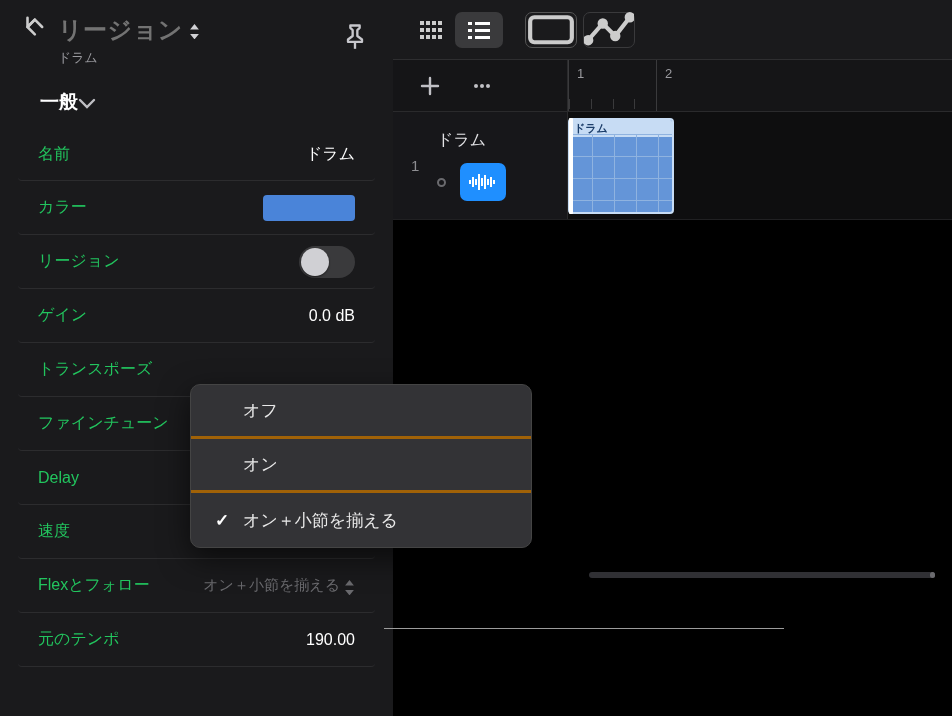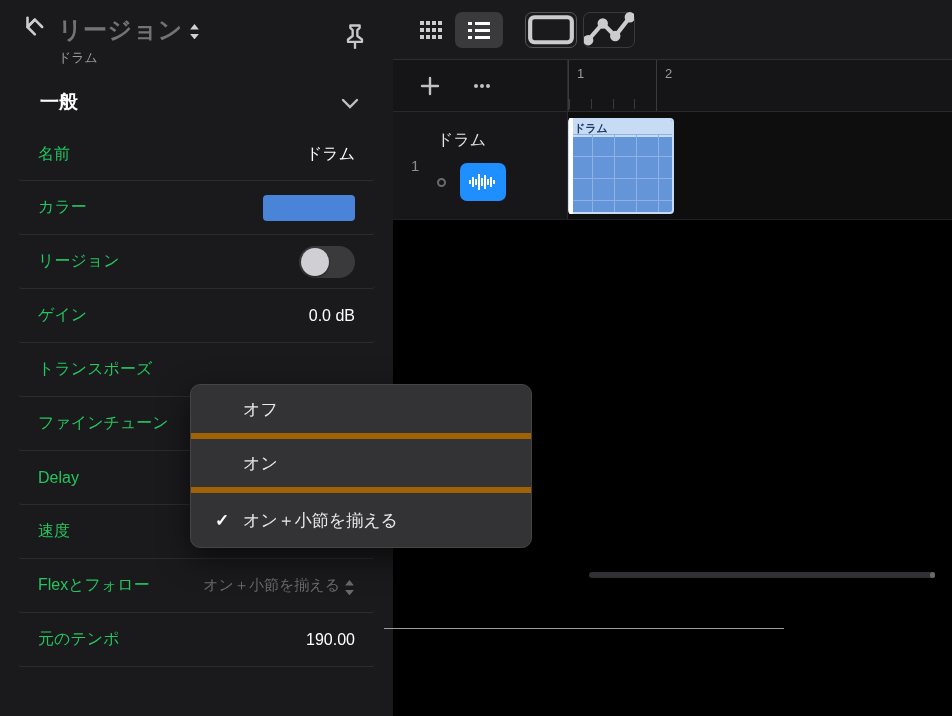--- a/index.html
+++ b/index.html
@@ -40,21 +40,21 @@
   .insp-title { font-size: 24px; font-weight: 700; color: #737373; letter-spacing: .5px; }
   .insp-sub { color: #9a9a9f; font-size: 13px; margin-top: 3px; }
   .updown-icon { width: 11px; height: 14px; color: #d0d0d4; margin-top:2px; }
   .pin-btn {
     position: absolute; right: 24px; top: 22px;
     width: 28px; height: 28px;
     color: #c7c7cc;
   }
 
   .section-title-row {
-    display: flex; align-items: center; justify-content: space-between;
+    display: flex; align-items: center; 
     padding: 4px 34px 12px 40px;
   }
   .section-title { font-size: 19px; font-weight: 700; color: #fff; }
   .chevron-icon { width: 18px; height: 14px; color: #bfbfc4; }
 
   .rows {
     padding: 0 18px;
   }
   .row {
     display: flex; align-items: center; justify-content: space-between;
@@ -94,21 +94,21 @@
     border-radius: 10px;
     box-shadow: 0 10px 30px rgba(0,0,0,.6);
     border: 1px solid #444;
     overflow: hidden;
     z-index: 10;
   }
   .popup-item {
     display: flex; align-items: center;
     height: 54px;
     padding: 0 18px 0 24px;
-    border-bottom: 6px solid #a16207;
+    border-bottom: 3px solid #a16207;
     color: #eaeaea; font-size: 17px;
     gap: 10px;
   }
   .popup-item:last-child { border-bottom: none; }
   .popup-item .check {
     width: 18px; color: #fff; font-weight: 700;
   }
   .popup-item .check.hidden { visibility: hidden; }
 
   

